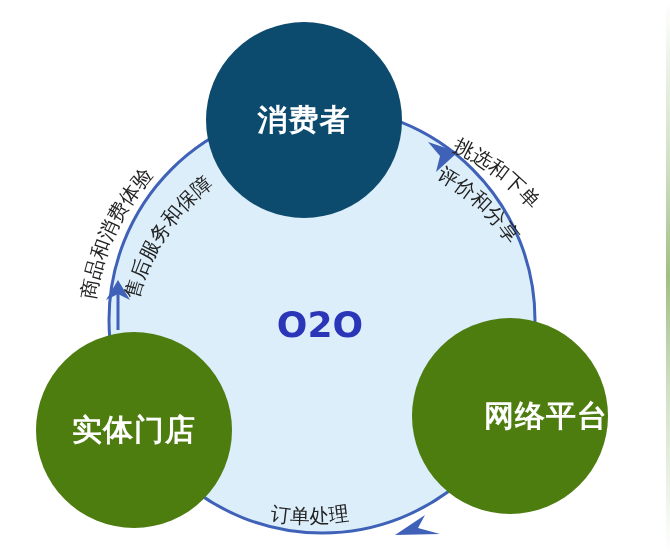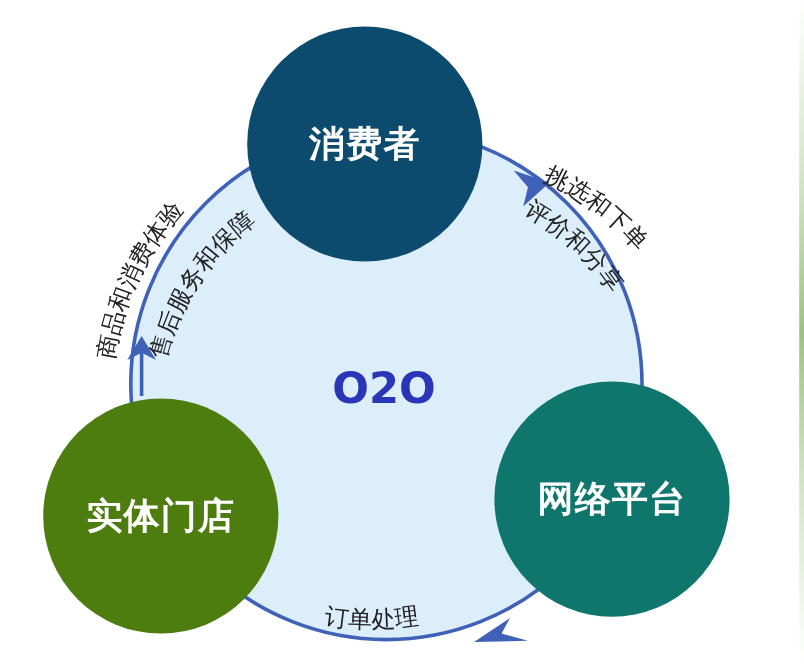--- a/index.html
+++ b/index.html
@@ -50,21 +50,21 @@
       <textPath href="#arcBottom">订单处理</textPath>
     </text>
   </svg>
 
   <div class="center-label">O2O</div>
 
   <div class="node" style="left:206px; top:22px; width:196px; height:196px; background:#0c4a6e;">
     <span>消费者</span>
   </div>
 
-  <div class="node" style="left:412px; top:318px; width:196px; height:196px; background:#0f766e;">
+  <div class="node" style="left:412px; top:318px; width:196px; height:196px; background:#4d7c0f;justify-content:flex-end;">
     <span>网络平台</span>
   </div>
 
   <div class="node" style="left:36px; top:332px; width:196px; height:196px; background:#4d7c0f;">
     <span>实体门店</span>
   </div>
 
   <div class="edge-strip"></div>
 </div>
 

